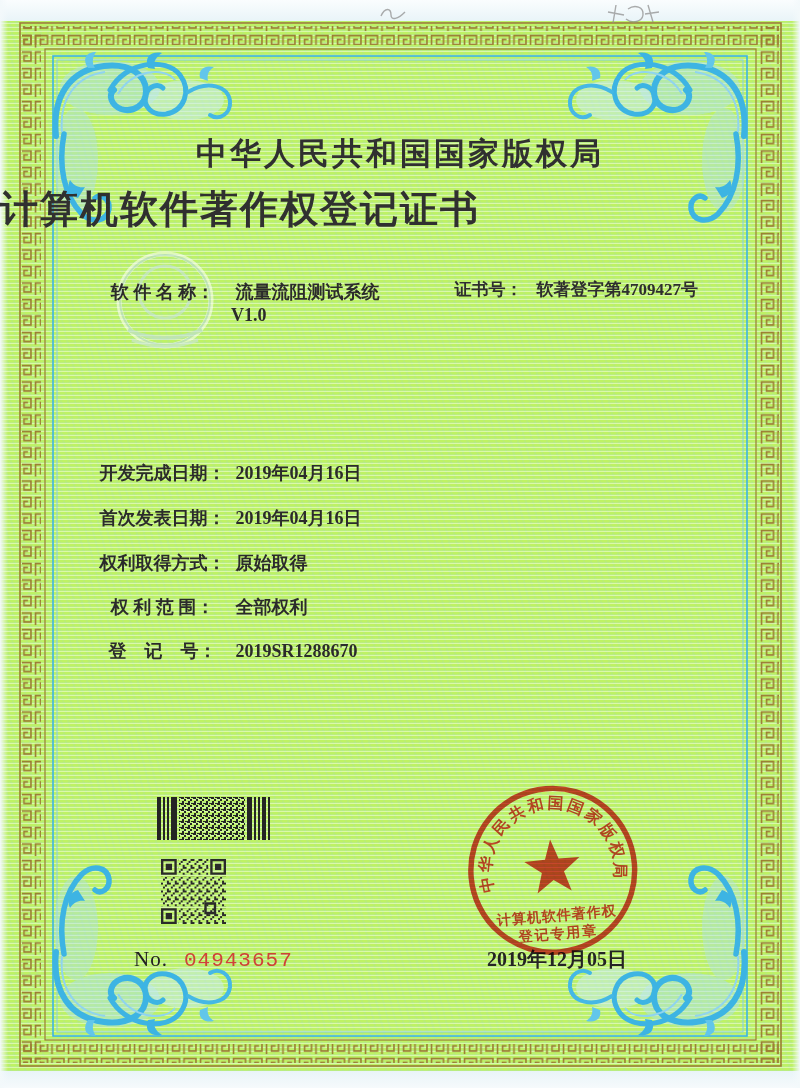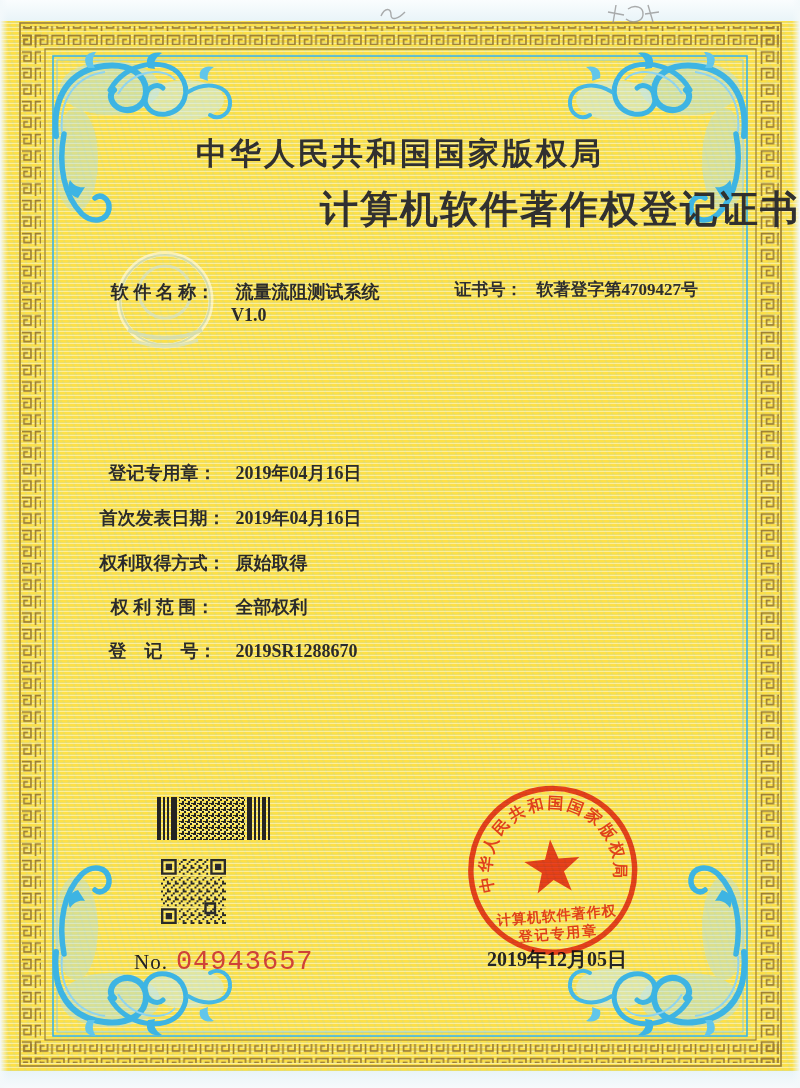--- a/index.html
+++ b/index.html
@@ -4,21 +4,21 @@
 <style>
   * { margin:0; padding:0; box-sizing:border-box; }
   html,body { width:800px; height:1088px; }
   body{
     font-family:"Liberation Serif","DejaVu Serif",serif;
     color:#2b2b2b;
     background:#eef6f9;
   }
   .page{
     position:relative; width:800px; height:1088px; overflow:hidden;
-    background:#fde047;
+    background:#bef264;
   }
   
   .page::before{
     content:""; position:absolute; inset:0; pointer-events:none;
     background-image:
       repeating-linear-gradient(0deg, rgba(255,255,255,.45) 0 1px, rgba(170,219,234,.20) 1px 2px, rgba(255,255,255,0) 2px 4px),
       repeating-linear-gradient(76deg, rgba(140,205,227,.10) 0 2px, rgba(255,255,255,0) 2px 7px);
     z-index:1;
   }
   
@@ -33,21 +33,21 @@
 
   svg.border-art{ position:absolute; inset:0; z-index:3; }
 
   .txt{ position:absolute; z-index:5;text-align:center; }
 
   .title{
     top:133px; left:0; right:0; text-align:center;
     font-size:31px; font-weight:700; letter-spacing:3px; color:#303030;
   }
   .subtitle{
-    top:184px; left:0; right:0; text-align:right;
+    top:184px; left:0; right:0; text-align:left;
     font-size:38px; font-weight:700; letter-spacing:2px; color:#303030;
   }
   .certno{
     top:242px; left:300px; width:398px; text-align:right;
     font-size:17px; font-weight:700; color:#2e2e2e;margin-top:36px;
   }
   .certno .gap{ display:inline-block; width:14px; }
 
   .field{ left:94px; font-size:18px; font-weight:700; white-space:nowrap; }
   .field .flabel{ display:inline-block; width:137px; }
@@ -60,21 +60,21 @@
   }
   .statement .ln1{ text-indent:27px; }
 
   .barcode{ position:absolute; left:157px; top:797px; z-index:5; }
   .qrcode{ position:absolute; left:161px; top:859px; z-index:5; }
 
   .serial{ top:947px; left:134px; font-size:21px; }
   .serial .no-prefix{ color:#222; letter-spacing:1px; }
   .serial .no-number{
     color:#cf4238; font-family:"Liberation Mono","DejaVu Sans Mono",monospace;
-    font-size:27px; margin-left:8px; letter-spacing:1px;
+    font-size:21px; margin-left:16px; letter-spacing:1px;
   }
 
   .issue-date{ top:946px; left:487px; font-size:20px; font-weight:700; color:#242424; z-index:4; }
 
   .seal{
     position:absolute; left:462px; top:782px; width:182px; height:182px;
     z-index:6; transform:rotate(-5deg); opacity:.9; mix-blend-mode:multiply;
   }
   .seal text{ font-weight:700; }
 </style>
@@ -155,21 +155,21 @@
   </div>
 
   <div class="txt field" style="top:280px">
     <span class="flabel">软 件 名 称：</span>
     <span class="fvalue">流量流阻测试系统</span>
   </div>
   <div class="txt version-line">V1.0</div>
 
 
   <div class="txt field" style="top:461px">
-    <span class="flabel">登记专用章：</span>
+    <span class="flabel">开发完成日期：</span>
     <span class="fvalue">2019年04月16日</span>
   </div>
 
   <div class="txt field" style="top:506px">
     <span class="flabel">首次发表日期：</span>
     <span class="fvalue">2019年04月16日</span>
   </div>
 
   <div class="txt field" style="top:551px">
     <span class="flabel">权利取得方式：</span>

